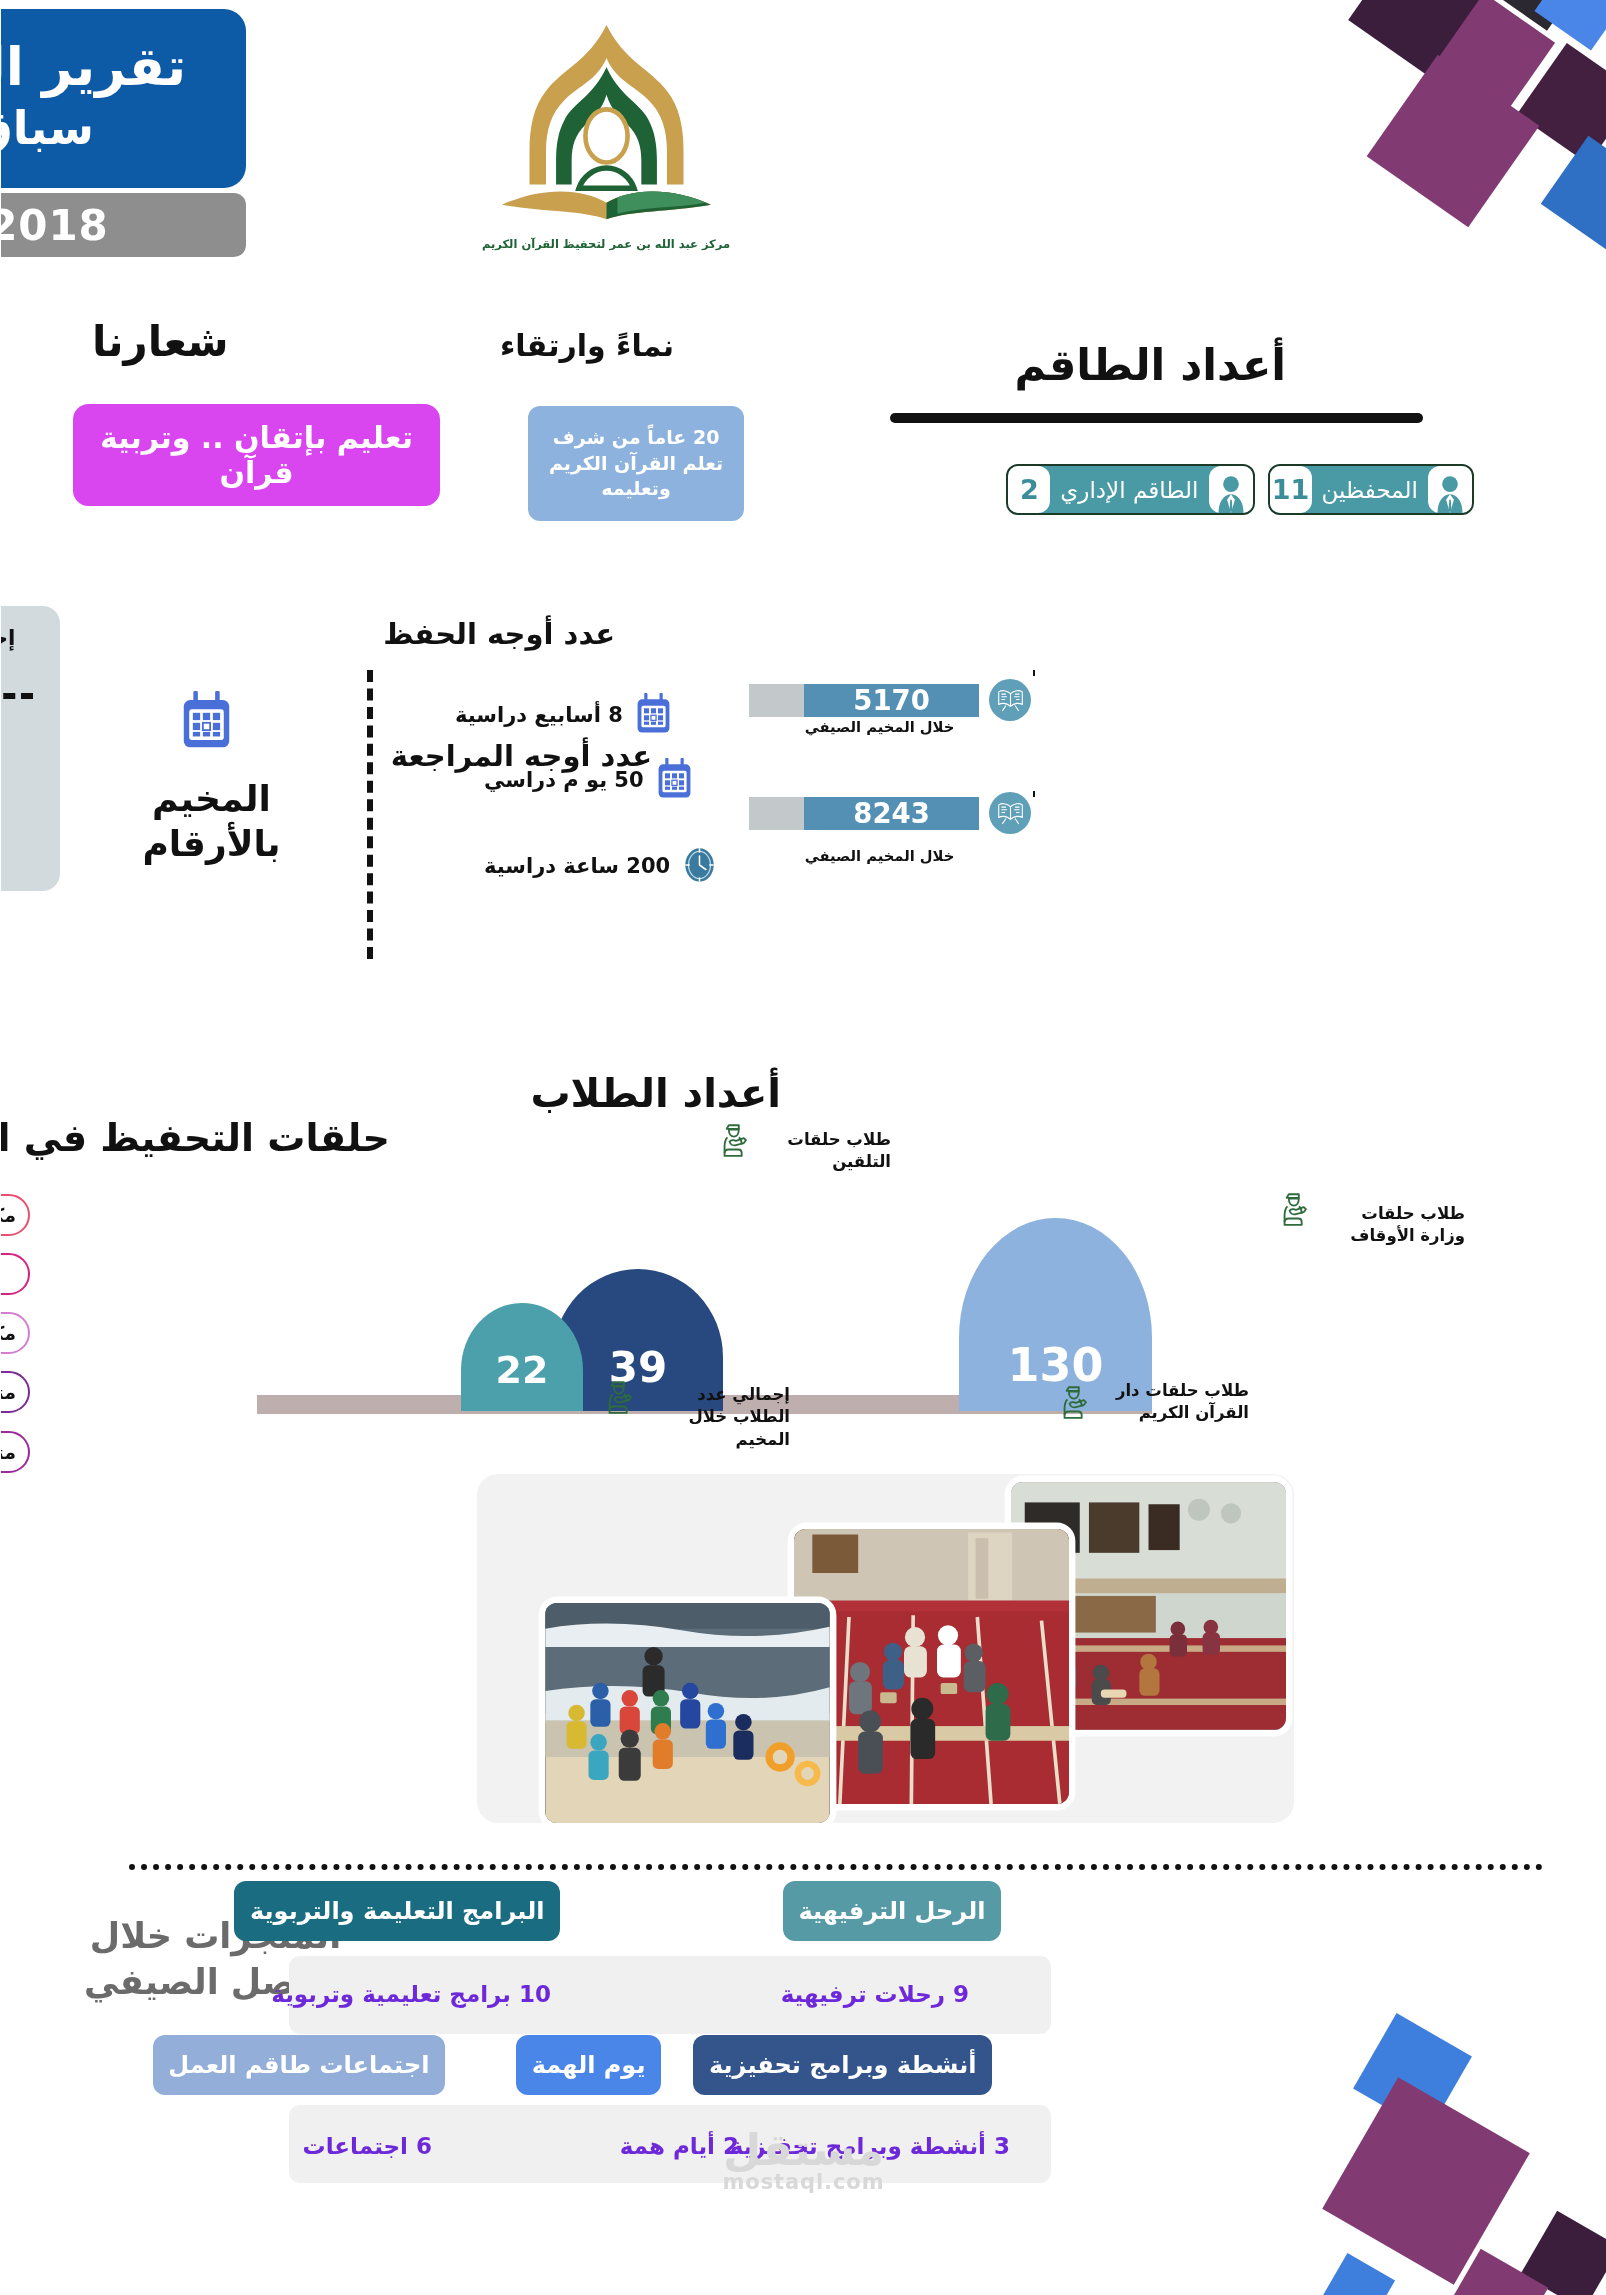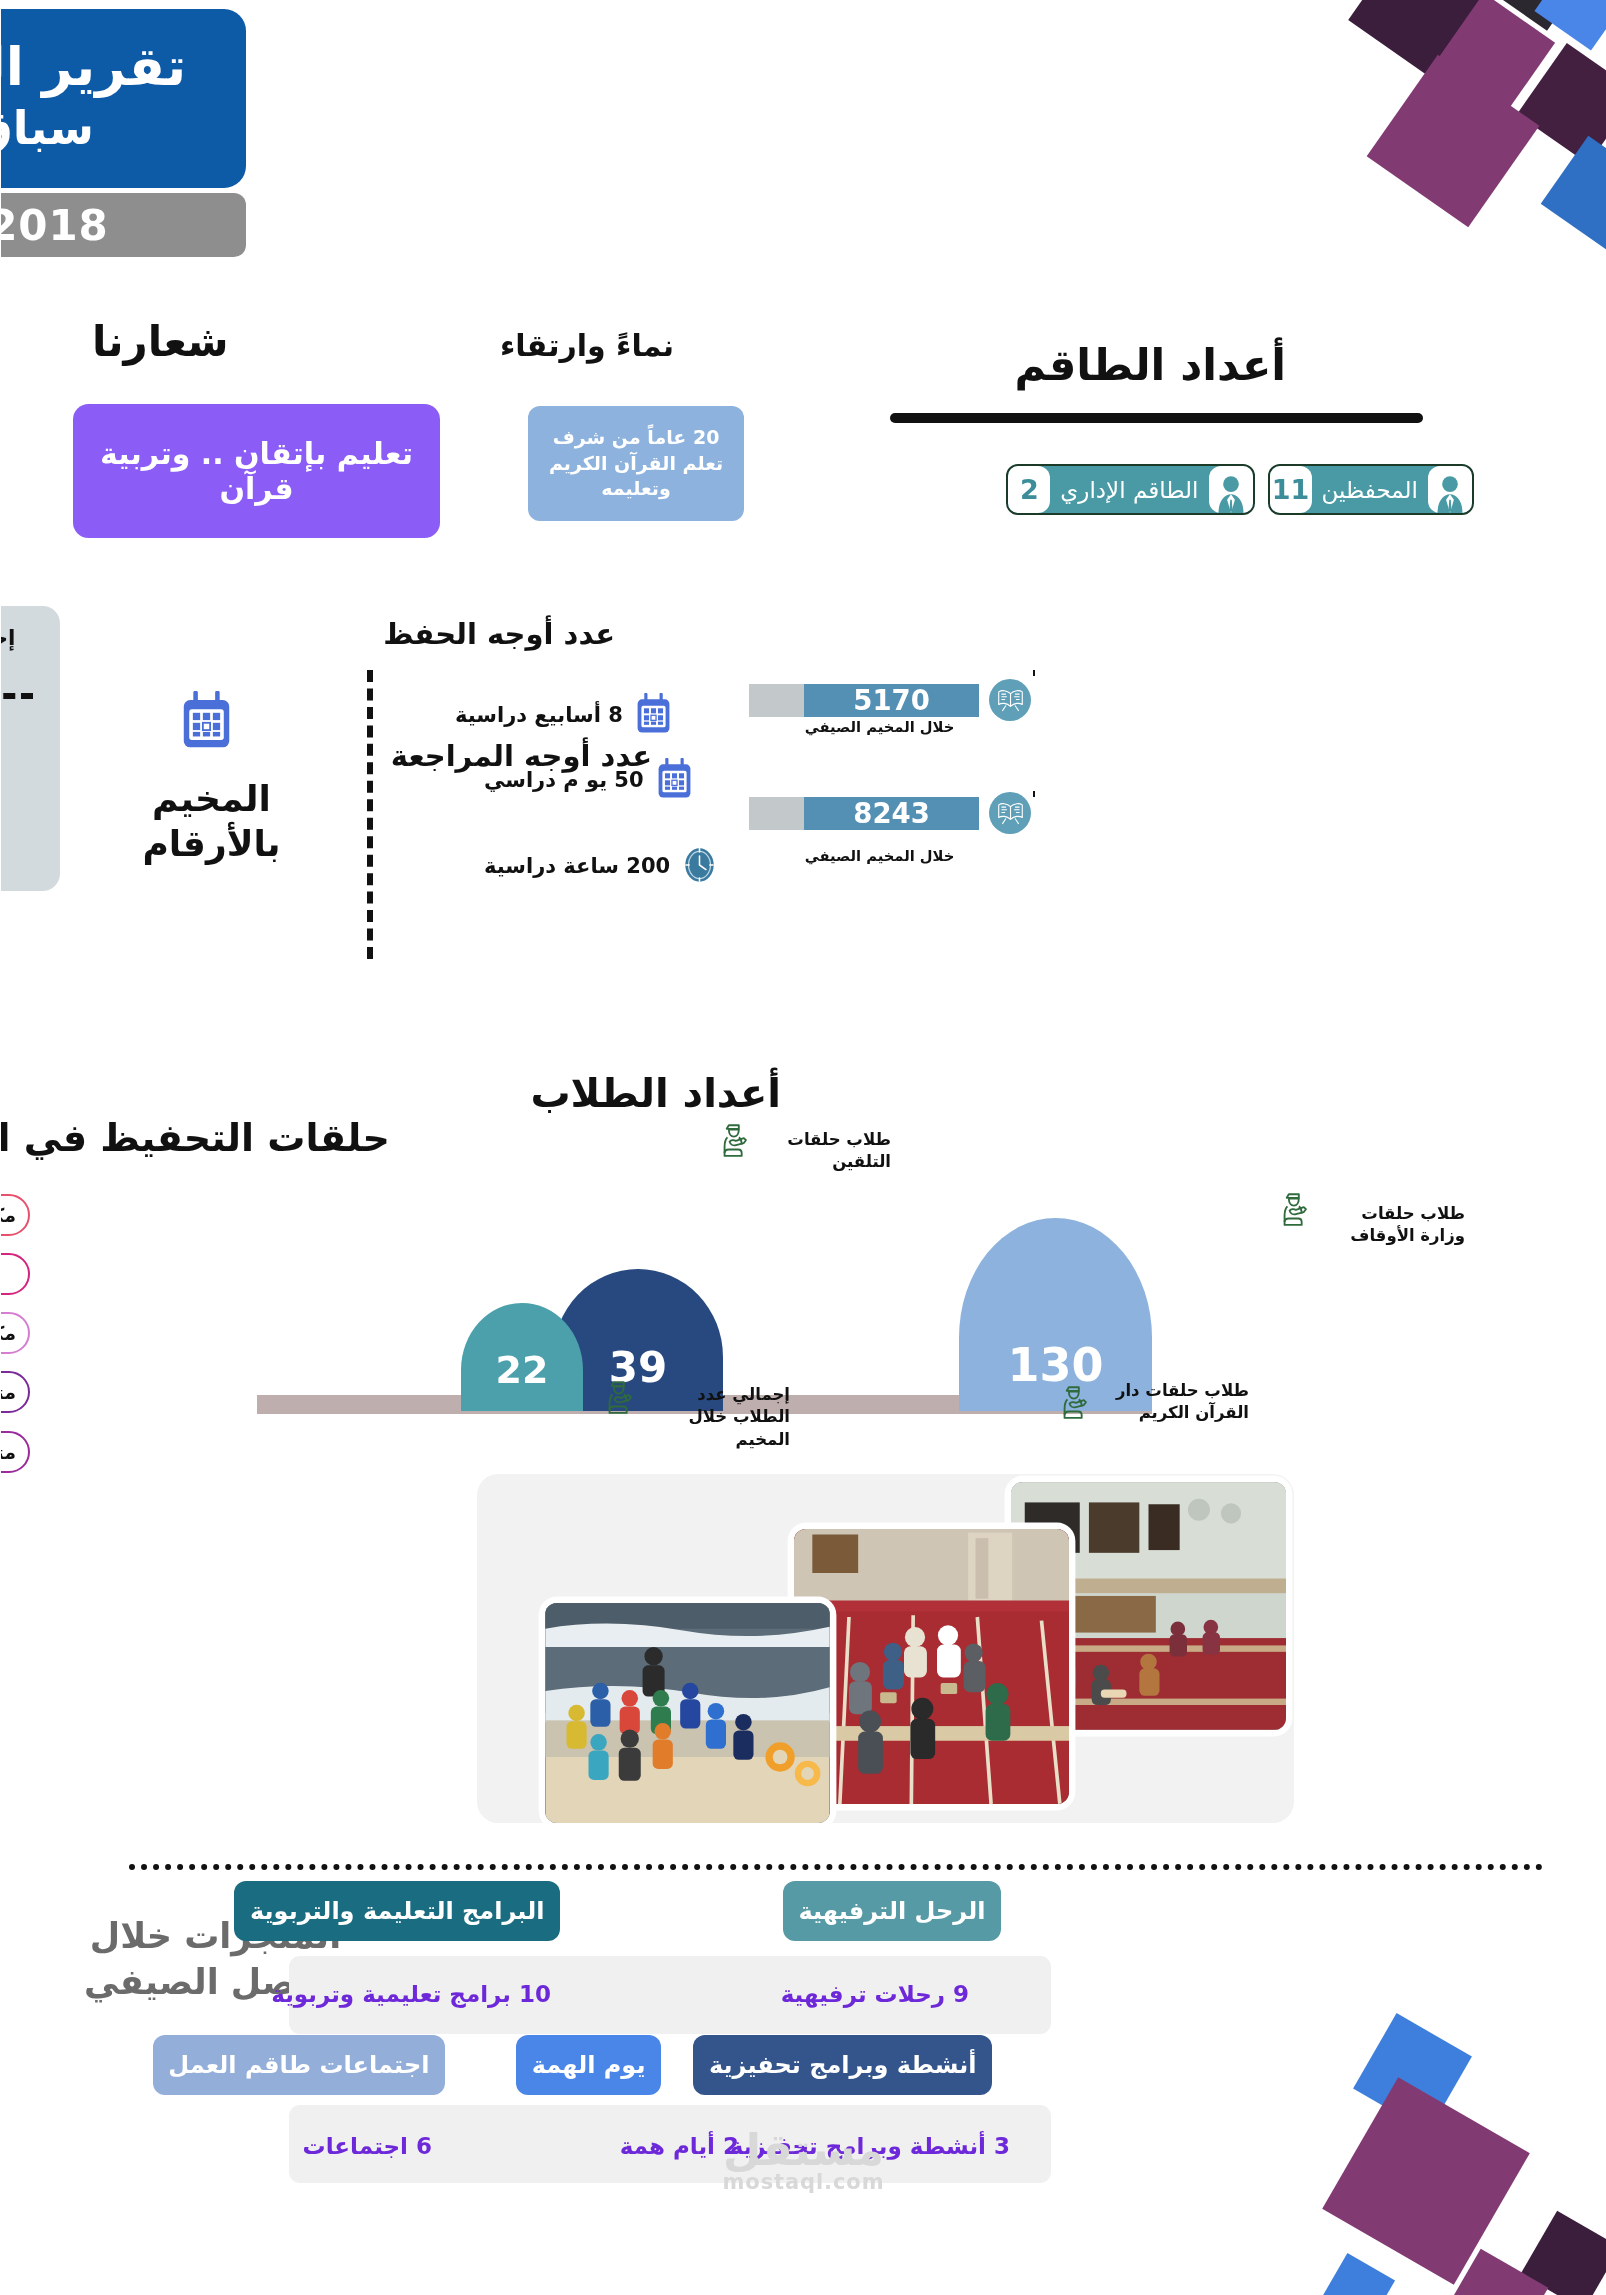--- a/index.html
+++ b/index.html
@@ -41,22 +41,22 @@
       display:flex; flex-direction:column; align-items:center; justify-content:flex-start;}
   .logo-caption { font-size: 11.5px; color: #1f6236; font-weight: 700; margin-top: 3.7px; letter-spacing:0px;}
 
   
   .slogan-heading {
     position: absolute; top: 317px; left: 92px;
     font-size: 42px; font-weight: 700; color: #111;
   }
   .slogan-card {
     position: absolute; top: 404px; left: 73px;
-    width: 367px; height: 134px;
-    background: #8b5cf6; border-radius: 15.6px;
+    width: 367px; height: 102px;
+    background: #d946ef; border-radius: 15.6px;
     display: flex; align-items: center; justify-content: center;
     color: #fff; font-size: 30px; font-weight: 700; text-align: center;
   }
   .growth-heading {
     position: absolute; top: 328px; left: 500px;
     font-size: 30px; font-weight: 700; color: #111;
   }
   .growth-card {
     position: absolute; top: 406px; left: 528px;
     width: 216px; height: 115px;
@@ -218,20 +218,36 @@
     <div class="sq" style="width:78px;height:78px;background:#823a73;transform:rotate(30deg);left:115px;top:234px;"></div>
     <div class="sq" style="width:55px;height:55px;background:#3e7fdd;transform:rotate(30deg);left:-11.5px;top:234px;"></div>
   </div>
 
   <div class="title-card">
     <div class="title-line1">تقرير المخيم الصيفي</div>
     <div class="title-line2">سباق نحو الجنان</div>
   </div>
   <div class="date-card">2018 - 1439</div>
 
+  <div class="logo-wrap">
+    <svg width="239" height="220" viewBox="0 0 260 240">
+      <path d="M130 12 C150 52,178 60,196 84 C210 102,214 124,214 150 L214 186 L196 186 L196 150
+               C196 126,190 108,176 94 C160 78,140 72,130 48 C120 72,100 78,84 94
+               C70 108,64 126,64 150 L64 186 L46 186 L46 150 C46 124,50 102,64 84 C82 60,110 52,130 12 Z" fill="#c8a04e"></path>
+      <path d="M130 58 C145 90,165 96,175 114 C183 128,185 144,185 160 L185 186 L168 186 L168 160
+               C168 144,164 132,154 122 C143 111,135 104,130 88 C125 104,117 111,106 122
+               C96 132,92 144,92 160 L92 186 L75 186 L75 160 C75 144,77 128,85 114 C95 96,115 90,130 58 Z" fill="#1f6236"></path>
+      <ellipse cx="130" cy="133" rx="23" ry="29" fill="none" stroke="#c8a04e" stroke-width="5"></ellipse>
+      <path d="M130 168 C116 168,104 178,100 190 L160 190 C156 178,144 168,130 168 Z" fill="none" stroke="#1f6236" stroke-width="6"></path>
+      <path d="M16 208 C60 188,104 190,130 206 C156 190,200 188,244 208 C200 216,156 214,130 224 C104 214,60 216,16 208 Z" fill="#c8a04e"></path>
+      <path d="M130 206 C156 190,200 188,244 208 C200 216,156 214,130 224 Z" fill="#1f6236"></path>
+      <path d="M142 200 C170 190,206 192,238 206 C206 212,170 210,142 218 Z" fill="#3f8f5c"></path>
+    </svg>
+    <div class="logo-caption">مركز عبد الله بن عمر لتحفيظ القرآن الكريم</div>
+  </div>
 
   <div class="slogan-heading">شعارنا</div>
   <div class="slogan-card">تعليم بإتقان .. وتربية قرآن</div>
   <div class="growth-heading">نماءً وارتقاء</div>
   <div class="growth-card">20 عاماً من شرف تعلم القرآن الكريم وتعليمه</div>
 
   <div class="staff-heading">أعداد الطاقم</div>
   <div class="staff-underline"></div>
   <div class="staff-chips">
     <div class="chip">

